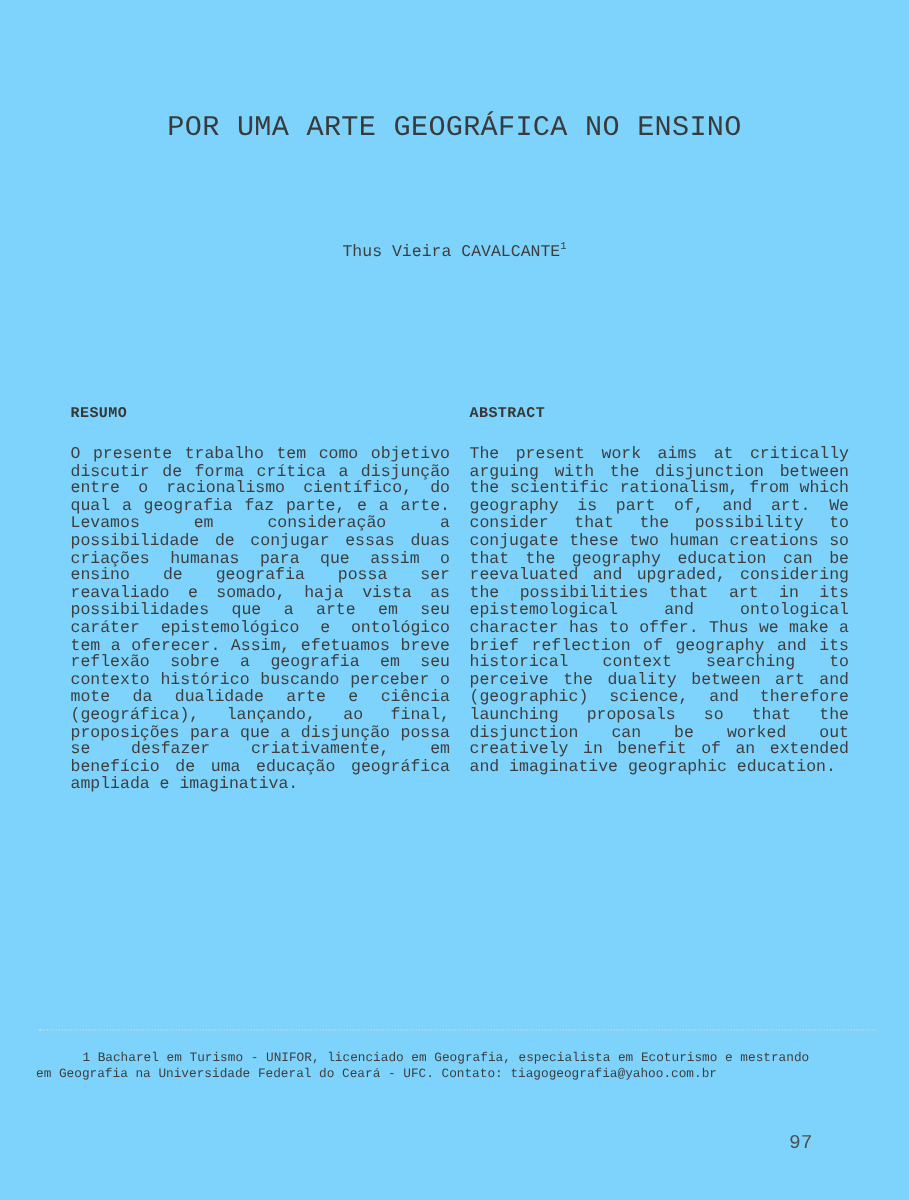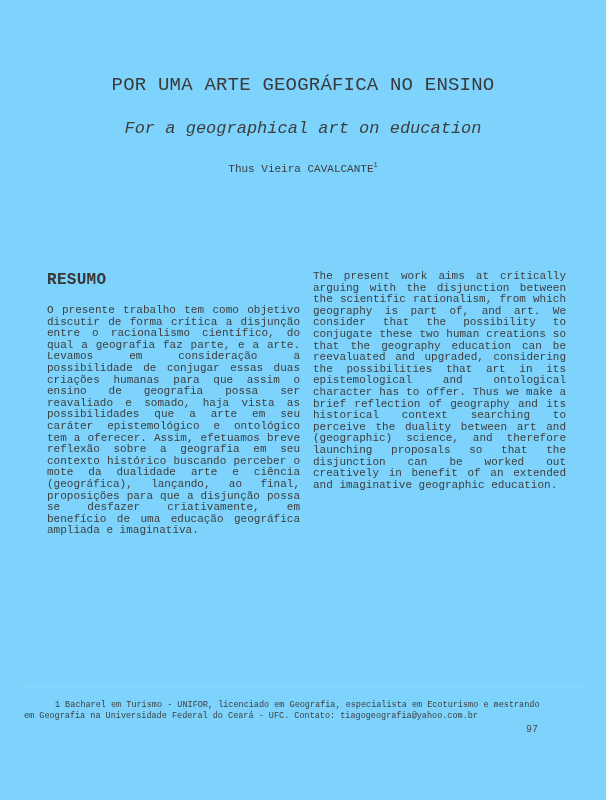--- a/index.html
+++ b/index.html
@@ -59,21 +59,21 @@
     left: 47px;
     width: 520px;
     display: flex;
     gap: 13px;
   }
   .col {
     width: 253px;
     flex: 0 0 253px;
   }
   .col-heading {
-    font-size: 16px;
+    font-size: 10px;
     font-weight: bold;
     letter-spacing: 0.3px;
     color: #373737;
     margin: 0 0 16px 0;
   }
   .col-body {
     font-size: 11px;
     line-height: 11.6px;
     text-align: justify;
     margin: 0;
@@ -104,47 +104,47 @@
     font-size: 8.5px;
     line-height: 11.5px;
     text-indent: 31px;
     color: #3e3e3e;
   }
   .footnote .fn-marker {
     margin-right: 5px;
   }
   .page-number {
     position: absolute;
-    top: 724px;
+    top: 754px;
     left: 526px;
-    font-size: 10px;
+    font-size: 13px;
     color: #4e4e4e;
   }
 </style>
 </head>
 <body>
 
 <div class="page">
 
   <h1 class="title">POR UMA ARTE GEOGRÁFICA NO ENSINO</h1>
 
-  <h2 class="subtitle">For a geographical art on education</h2>
 
   <div class="author">
     <span>Thus Vieira CAVALCANTE</span><sup>1</sup>
   </div>
 
   <div class="columns">
 
     <div class="col">
       <p class="col-heading">RESUMO</p>
       <p class="col-body">O presente trabalho tem como objetivo discutir de forma crítica a disjunção entre o racionalismo científico, do qual a geografia faz parte, e a arte. Levamos em consideração a possibilidade de conjugar essas duas criações humanas para que assim o ensino de geografia possa ser reavaliado e somado, haja vista as possibilidades que a arte em seu caráter epistemológico e ontológico tem a oferecer. Assim, efetuamos breve reflexão sobre a geografia em seu contexto histórico buscando perceber o mote da dualidade arte e ciência (geográfica), lançando, ao final, proposições para que a disjunção possa se desfazer criativamente, em benefício de uma educação geográfica ampliada e imaginativa.</p>
     </div>
 
     <div class="col">
+      <p class="col-heading">ABSTRACT</p>
       <p class="col-body">The present work aims at critically arguing with the disjunction between the scientific rationalism, from which geography is part of, and art. We consider that the possibility to conjugate these two human creations so that the geography education can be reevaluated and upgraded, considering the possibilities that art in its epistemological and ontological character has to offer. Thus we make a brief reflection of geography and its historical context searching to perceive the duality between art and (geographic) science, and therefore launching proposals so that the disjunction can be worked out creatively in benefit of an extended and imaginative geographic education.</p>
     </div>
 
   </div>
 
   <div class="footnote-rule"></div>
 
   <p class="footnote">
     <span class="fn-marker">1</span><span>Bacharel em Turismo - UNIFOR, licenciado em Geografia, especialista em Ecoturismo e mestrando em Geografia na Universidade Federal do Ceará - UFC. Contato: tiagogeografia@yahoo.com.br</span>
   </p>

